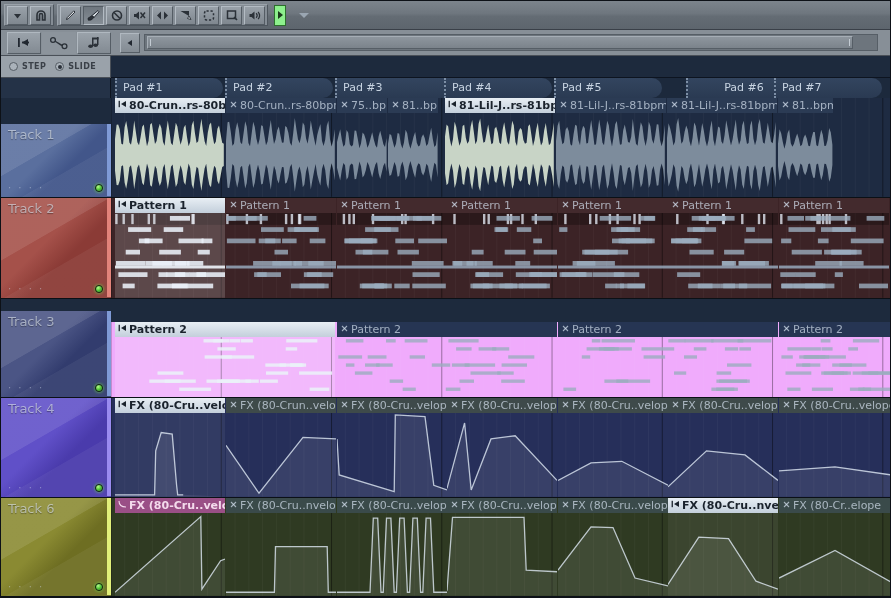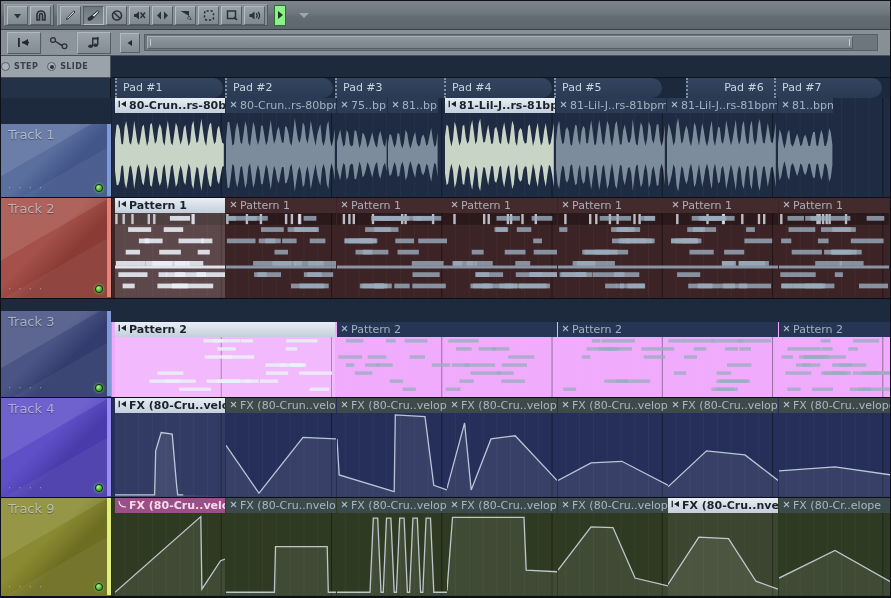--- a/index.html
+++ b/index.html
@@ -115,21 +115,21 @@
     content:''; position:absolute; top:2px; bottom:2px; width:1px;
     background:#c3cbd3;
   }
   .scroll-thumb::before { left:2px; }
   .scroll-thumb::after { right:2px; }
 
   
   .row3 { height: 22px; flex:none; display:flex; }
   .row3-left {
     width: 110px; background:#9aa2aa;
-    display:flex;align-items:center; 
+    display:flex;align-items:center; padding-left:8px;
     border-right:1px solid #4a5058;
     border-bottom:1px solid #4a5058;
   }
   .radio {
     width:9px;height:9px;border-radius:50%;
     border:1px solid #555d65; background:#aab2ba;
     display:flex;align-items:center;justify-content:center;
     margin-right:4px;
   }
   .radio.on::after {
@@ -1351,21 +1351,21 @@
                 <path d="M0.0,58.7 L56.0,54.6 L112.0,62.8 L112,85 L0,85 Z" fill="rgba(255,255,255,.085)"></path>
                 <path d="M0.0,58.7 L56.0,54.6 L112.0,62.8" fill="none" stroke="rgba(222,232,244,.80)" stroke-width="1.3"></path>
               </svg>
             </div>
           </div>
         </div>
       </div>
       <div class="track-row" style="height: 100px;">
         <div class="track-head" style="background: linear-gradient(135deg, rgb(138, 138, 50) 0%, rgb(138, 138, 50) 42%, rgb(110, 110, 34) 60%, rgb(110, 110, 34) 100%);">
           <div class="th-sheen"></div>
-          <div class="th-label">Track 9</div>
+          <div class="th-label">Track 6</div>
           <div class="th-dots">· · · ·</div>
           <div class="th-led"></div>
           <div class="track-edge" style="background:#e2f07a"></div>
         </div>
         <div class="track-lane" style="background: rgb(47, 58, 34);">
           <div class="lane-grid"><svg width="100%" height="100%" viewBox="0 0 780 100" preserveAspectRatio="none">
               <line x1="0.0" y1="0" x2="0.0" y2="100" stroke="rgba(0,0,0,.42)" stroke-width="1"></line>
               <line x1="13.8" y1="0" x2="13.8" y2="100" stroke="rgba(255,255,255,.045)" stroke-width="1"></line>
               <line x1="27.6" y1="0" x2="27.6" y2="100" stroke="rgba(255,255,255,.045)" stroke-width="1"></line>
               <line x1="41.4" y1="0" x2="41.4" y2="100" stroke="rgba(255,255,255,.045)" stroke-width="1"></line>

